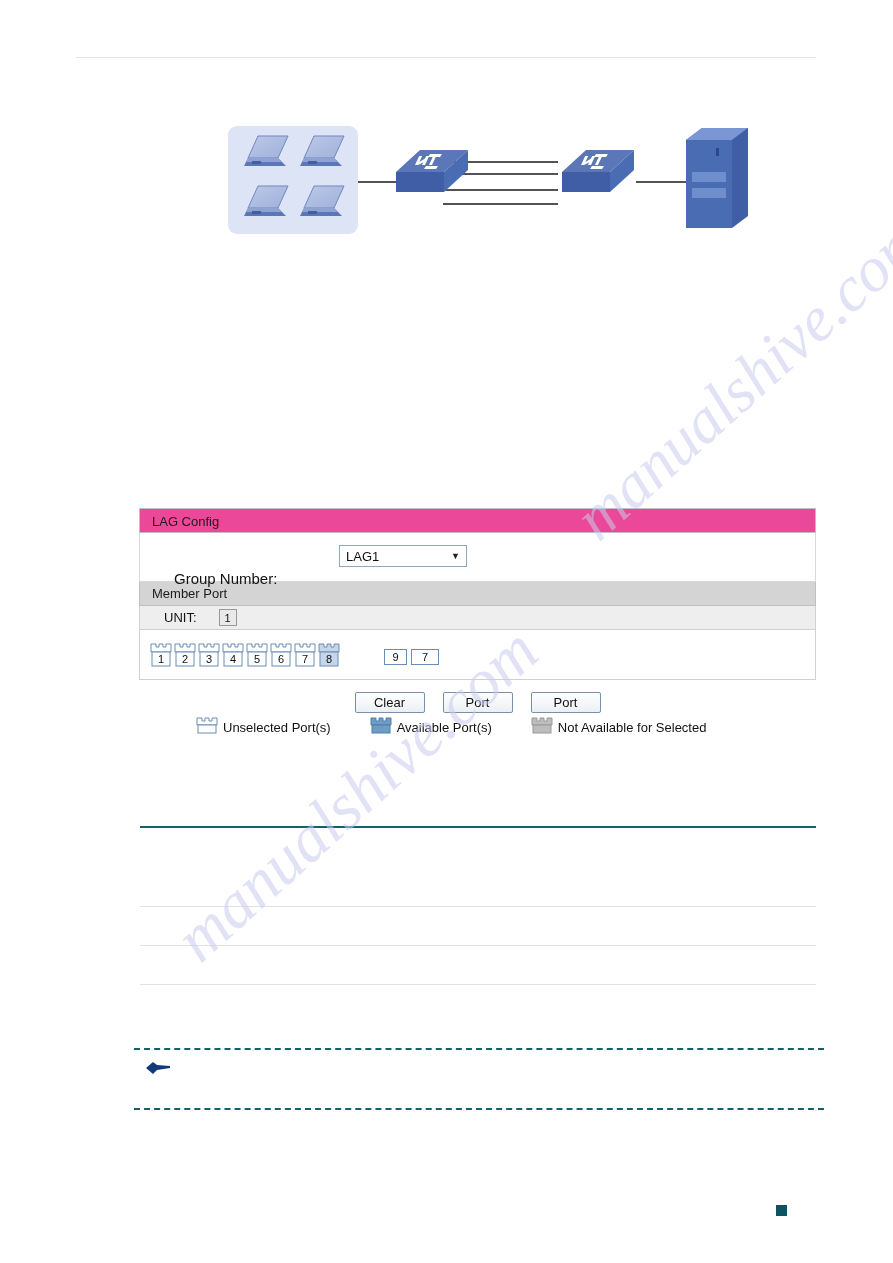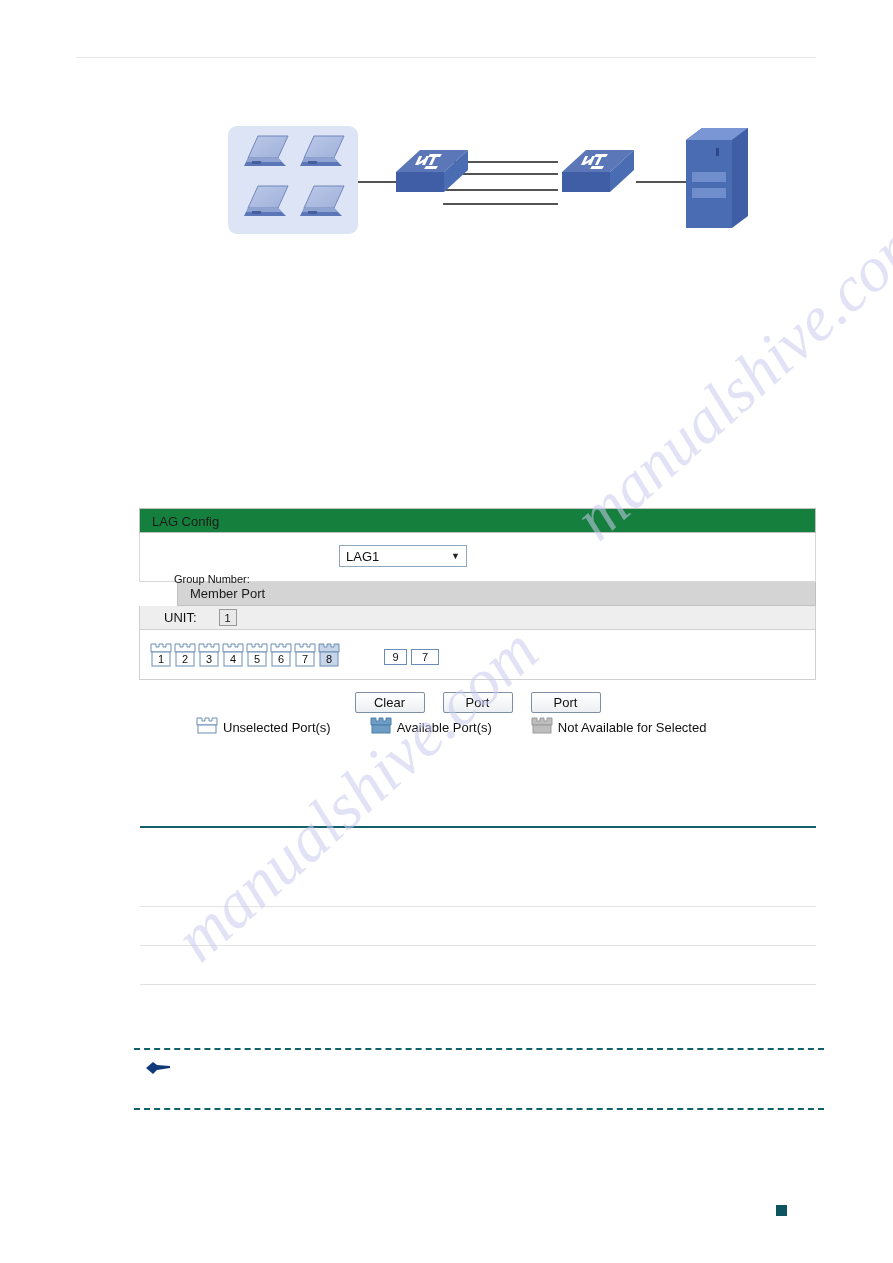--- a/index.html
+++ b/index.html
@@ -48,21 +48,21 @@
     width: 580px; height: 140px;
   }
 
   
   .panel {
     position: absolute;
     left: 139px; top: 508px;
     width: 677px;
   }
   .panel-head {
-    background: #15803d;
+    background: #ec4899;
     border: 1px solid #c0c0c0;
     height: 25px;
     line-height: 25px;
     padding-left: 12px;
     font-size: 13px;
     color: #1a1a1a;
   }
   .panel-body {
     background: #ffffff;
     border-left: 1px solid #d9d9d9;
@@ -71,21 +71,21 @@
     padding: 8px 0 10px 0;
   }
   .frow {
     display: flex;
     align-items: center;
     height: 30px;
     padding-left: 34px;
   }
   .flabel {
     width: 165px;
-    font-size: 11px;
+    font-size: 15px;
     color: #111;
     margin-top: 45px;
   }
   .sel {
     width: 128px;
     height: 22px;
     border: 1px solid #8fa8bd;
     background: #ffffff;
     font-size: 13px;
     color: #111;
@@ -110,21 +110,20 @@
   
   .mp-head {
     background: #d4d4d4;
     border: 1px solid #c0c0c0;
     border-top: none;
     height: 24px;
     line-height: 24px;
     padding-left: 12px;
     font-size: 13px;
     color: #1a1a1a;
-    margin-left: 38px;
   }
   .unit-row {
     background: #eeeeee;
     border-left: 1px solid #d0d0d0;
     border-right: 1px solid #d0d0d0;
     border-bottom: 1px solid #d0d0d0;
     height: 24px;
     display: flex;
     align-items: center;
     padding-left: 24px;

